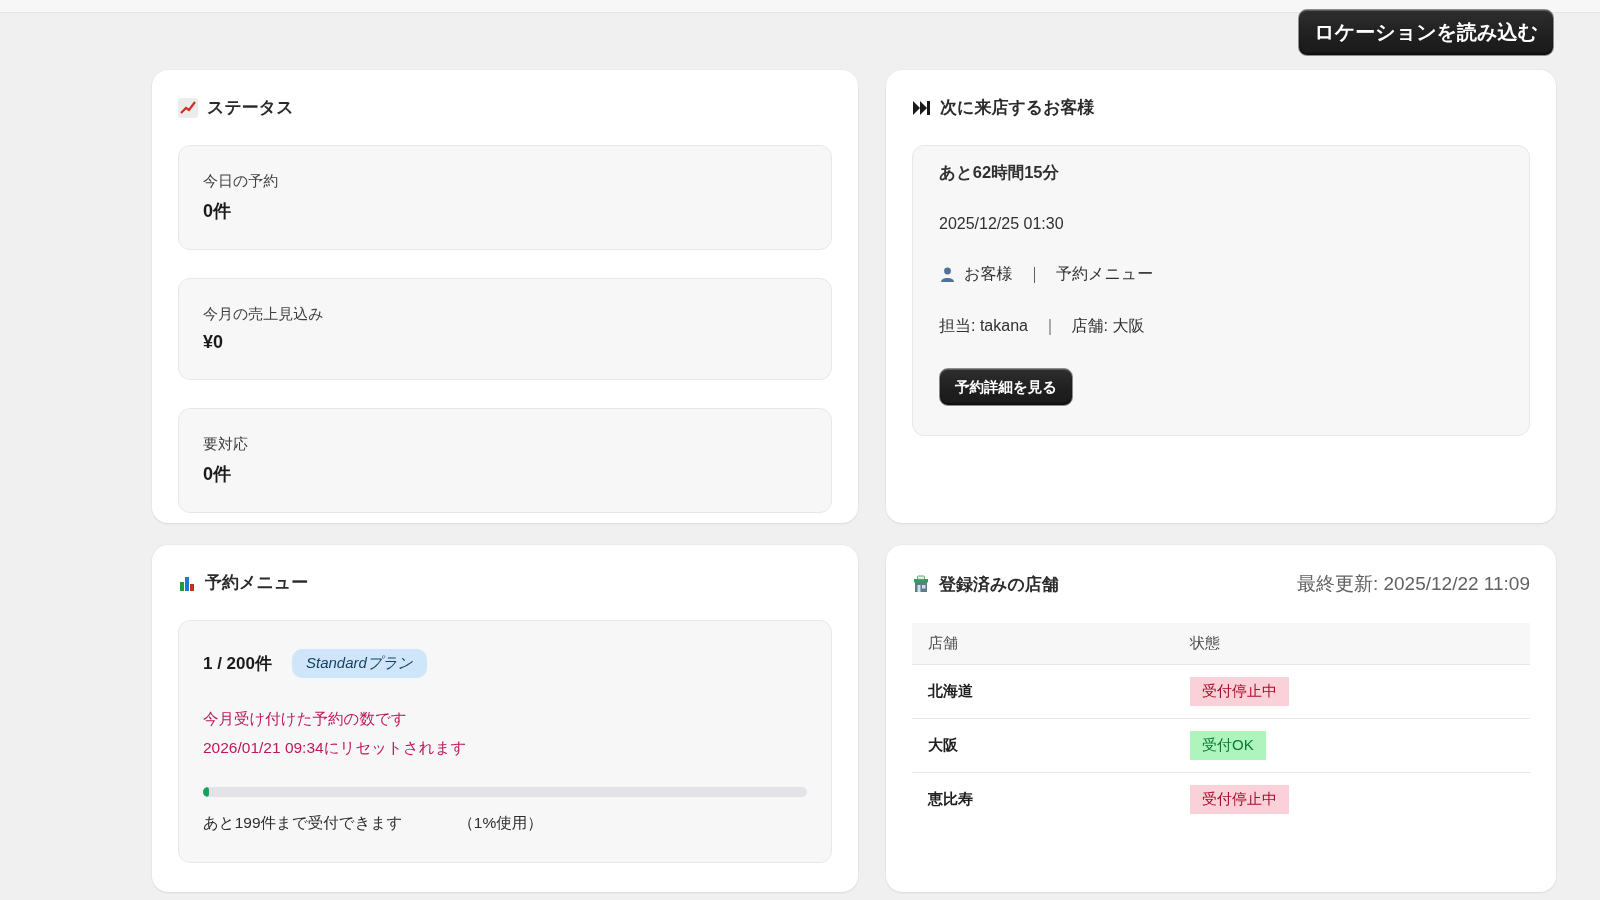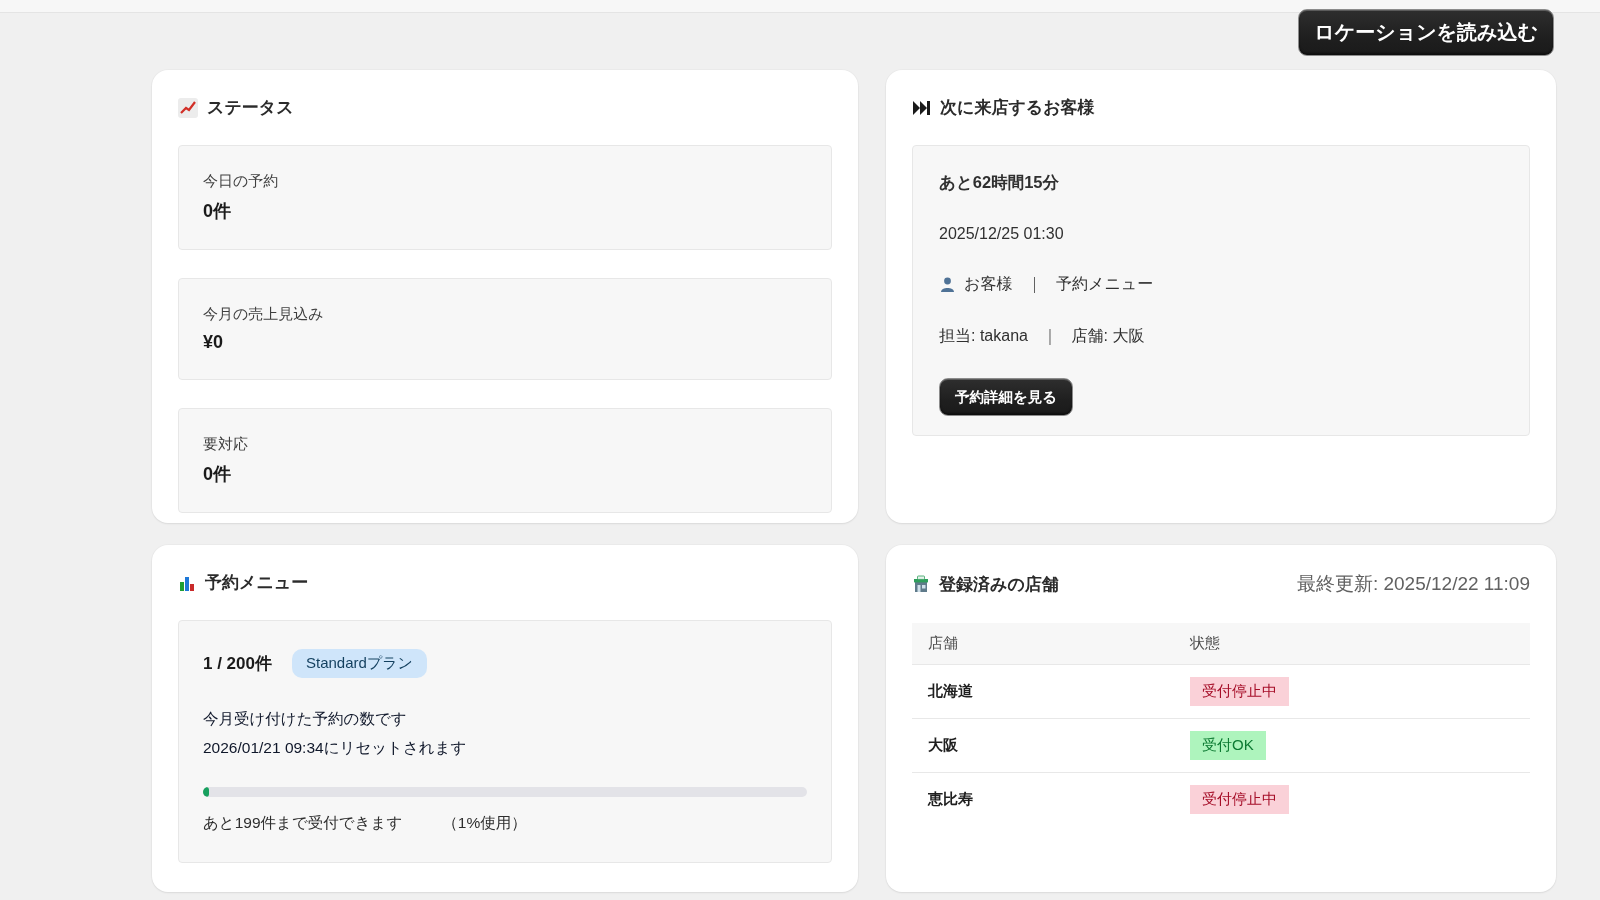--- a/index.html
+++ b/index.html
@@ -46,48 +46,48 @@
     display: flex; align-items: center; gap: 9px;
     font-size: 17px; font-weight: 700; color: #2b2b2b;
     margin-bottom: 26px;
   }
   .card-header .spacer { flex: 1; }
   .muted { color: #616161; font-weight: 400; font-size: 19px; }
 
   .inner-box {
     background: #f7f7f7;
     border: 1px solid #e7e7e7;
-    border-radius: 4px;
+    border-radius: 12px;
     padding: 24px;
   }
   .stat-box { margin-bottom: 28px; padding: 26px 24px; }
   .stat-box:last-child { margin-bottom: 0; }
   .stat-label { font-size: 15px; color: #3f3f3f; margin-bottom: 8px; }
   .stat-value { font-size: 18px; font-weight: 700; color: #1a1a1a; }
 
-  .next-box { height: 291px; padding: 26px 26px; }
+  .next-box { height: 291px; padding: 16px 26px; }
   .next-row { font-size: 16px; margin-bottom: 31px; display: flex; align-items: center; gap: 8px; }
   .next-countdown { font-weight: 700; font-size: 16.5px; }
   .sep { color: #5c5c5c; padding: 0 6px; }
 
   .count-row { display: flex; align-items: center; gap: 20px; margin-bottom: 26px; }
   .count-text { font-size: 17px; font-weight: 700; color: #1a1a1a; }
   .badge-plan {
     background: #cfe5fa; color: #123f5e;
     font-size: 15px; font-weight: 500;
-    border-radius: 10px; padding: 5px 14px;
-  }
-  .desc-line { font-size: 15.5px; color: #0f172a; line-height: 1.9; }
+    border-radius: 10px; padding: 5px 14px; font-style: italic;
+  }
+  .desc-line { font-size: 15.5px; color: #be185d; line-height: 1.9; }
   .progress-track {
     margin-top: 24px;
     width: 100%; height: 10px;
     background: #e3e3e8; border-radius: 6px; overflow: hidden;
   }
   .progress-fill { height: 100%; background: #17a express05e; background: #17a05e; border-radius: 6px; }
-  .usage-row { margin-top: 16px; font-size: 15.5px; color: #2e2e2e; display: flex; gap: 40px; }
+  .usage-row { margin-top: 16px; font-size: 15.5px; color: #2e2e2e; display: flex; gap: 56px; }
 
   table.stores { width: 100%; border-collapse: collapse; font-size: 15px; }
   table.stores thead th {
     background: #f7f7f7; text-align: left; font-weight: 400; color: #4f4f4f;
     padding: 11px 16px;
   }
   table.stores td { padding: 12px 16px; border-top: 1px solid #e8e8e8; }
   table.stores thead th:first-child, table.stores td:first-child { width: 262px; }
   .store-name { font-weight: 700; color: #1f1f1f; }
   .badge-status {

